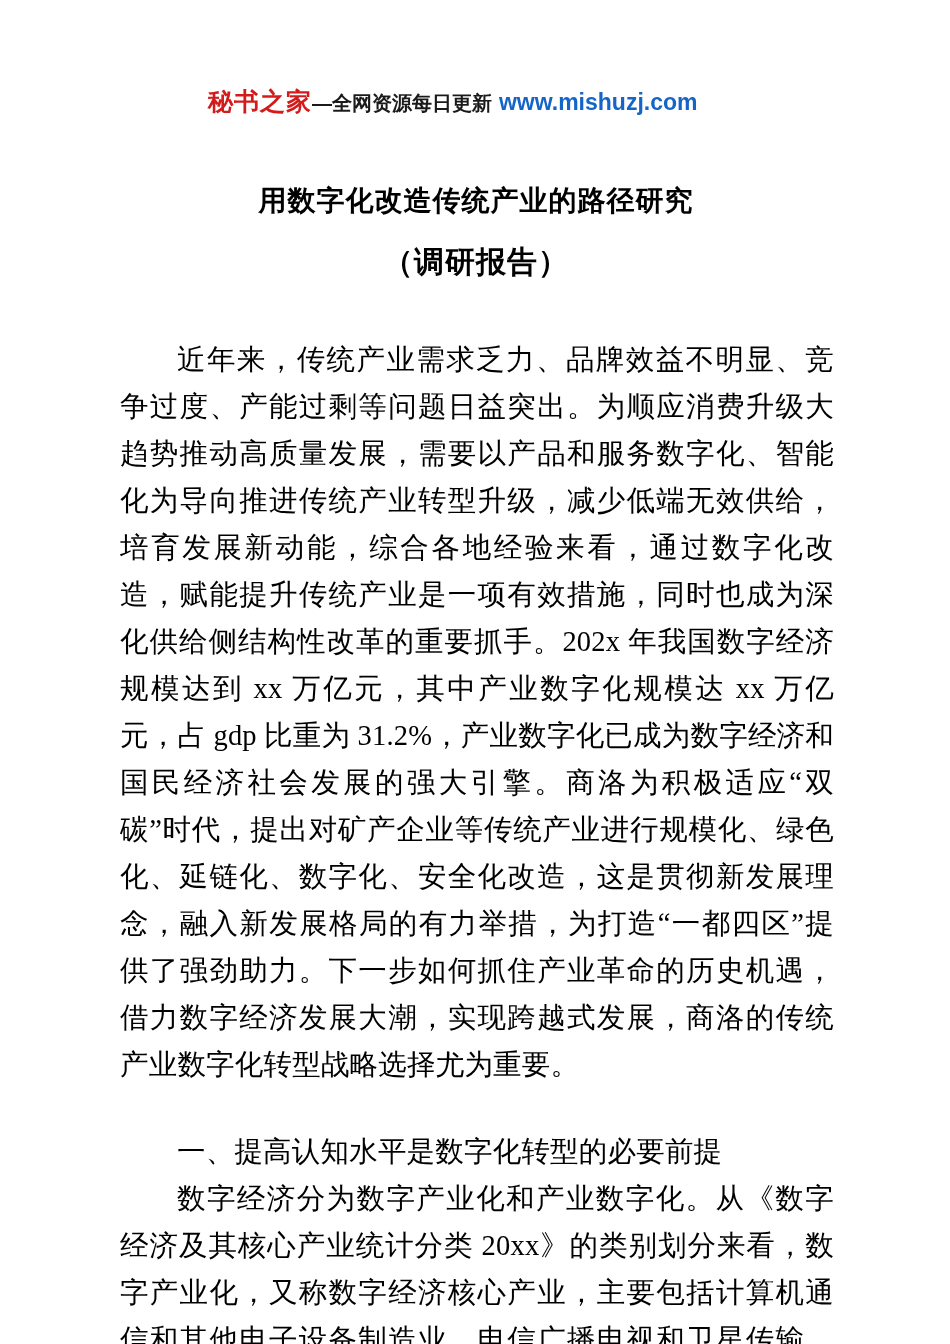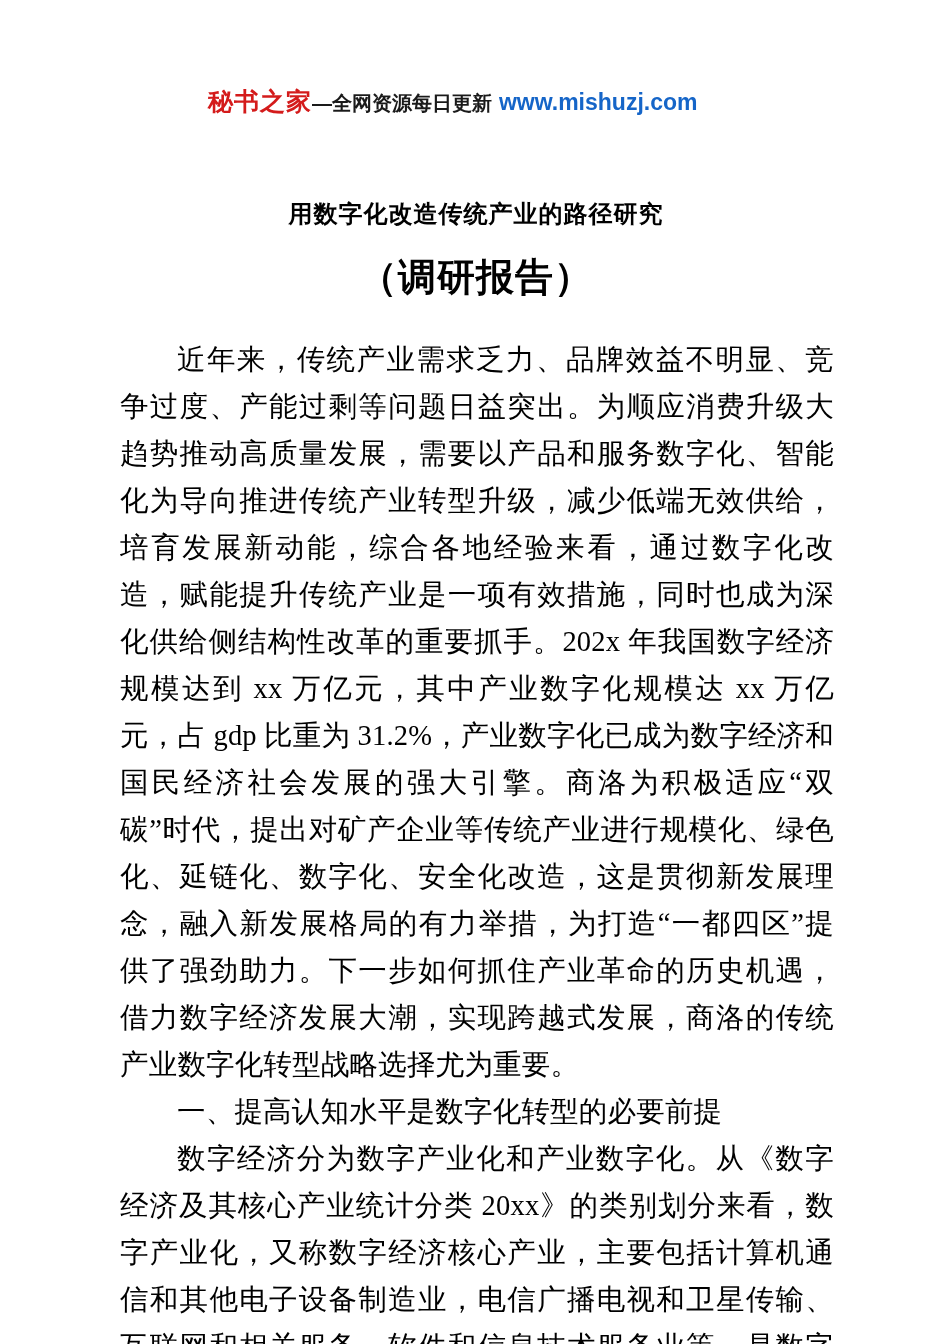--- a/index.html
+++ b/index.html
@@ -42,30 +42,30 @@
   }
   .title-block {
     position: absolute;
     left: 120px;
     top: 182px;
     width: 712px;
     text-align: center;
   }
   .doc-title {
     font-family: "Liberation Sans", sans-serif;
-    font-size: 24px;
+    font-size: 28px;
     font-weight: bold;
     color: #000;
     letter-spacing: 1px;
     line-height: 1.35;
-    margin: 16px;
+    margin: 0;
   }
   .doc-subtitle {
     font-family: "Liberation Sans", sans-serif;
-    font-size: 38px;
+    font-size: 30px;
     font-weight: bold;
     color: #000;
     letter-spacing: 1px;
     line-height: 1.35;
     margin: 22px 0 0 0;
   }
   .body-block {
     position: absolute;
     left: 120px;
     top: 336px;
@@ -77,20 +77,21 @@
     font-size: 28.5px;
     line-height: 47px;
     color: #000000;
     text-align: justify;
     text-justify: inter-ideograph;
     text-indent: 2em;
     letter-spacing: 0.2px;
   }
   p.para.heading {
     text-indent: 2em;
+    margin-top: 40px;
   }
   .clipped {
     overflow: hidden;
   }
 </style>
 </head>
 <body>
 
 <div class="page">
 

